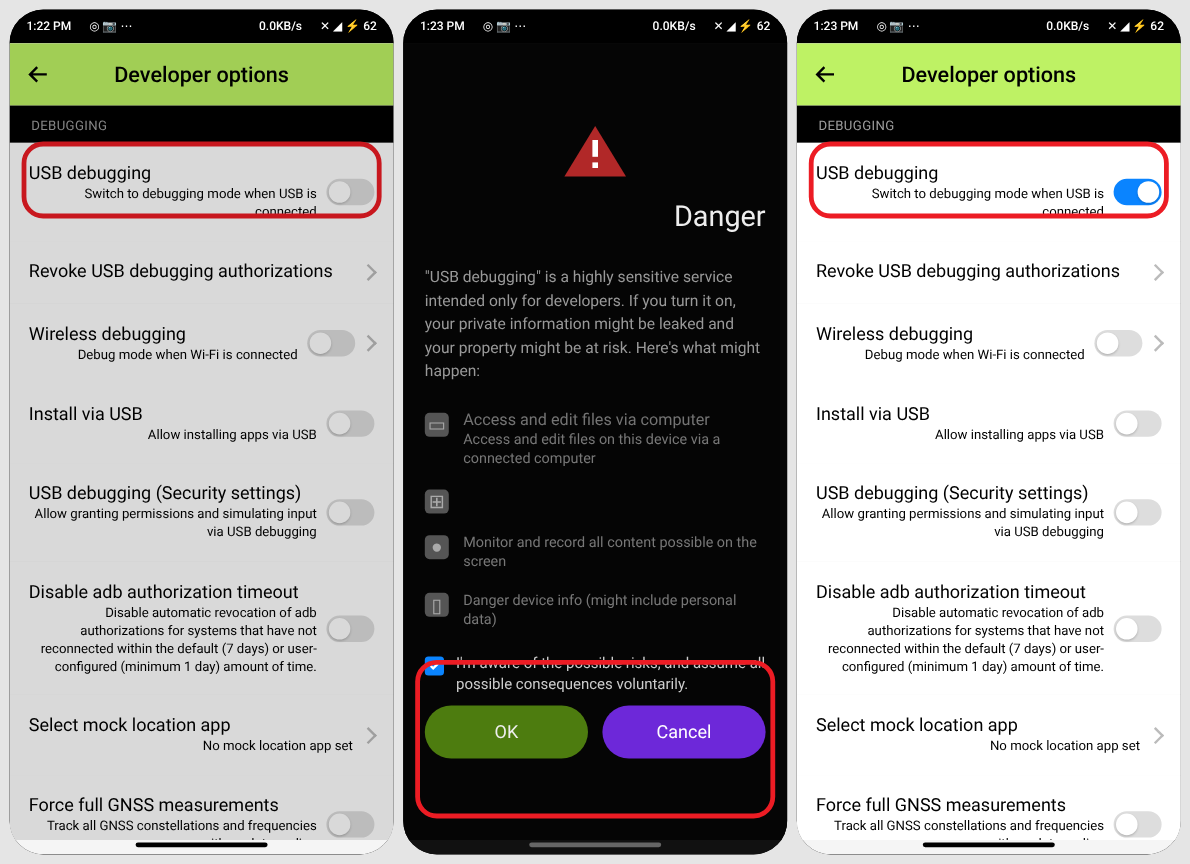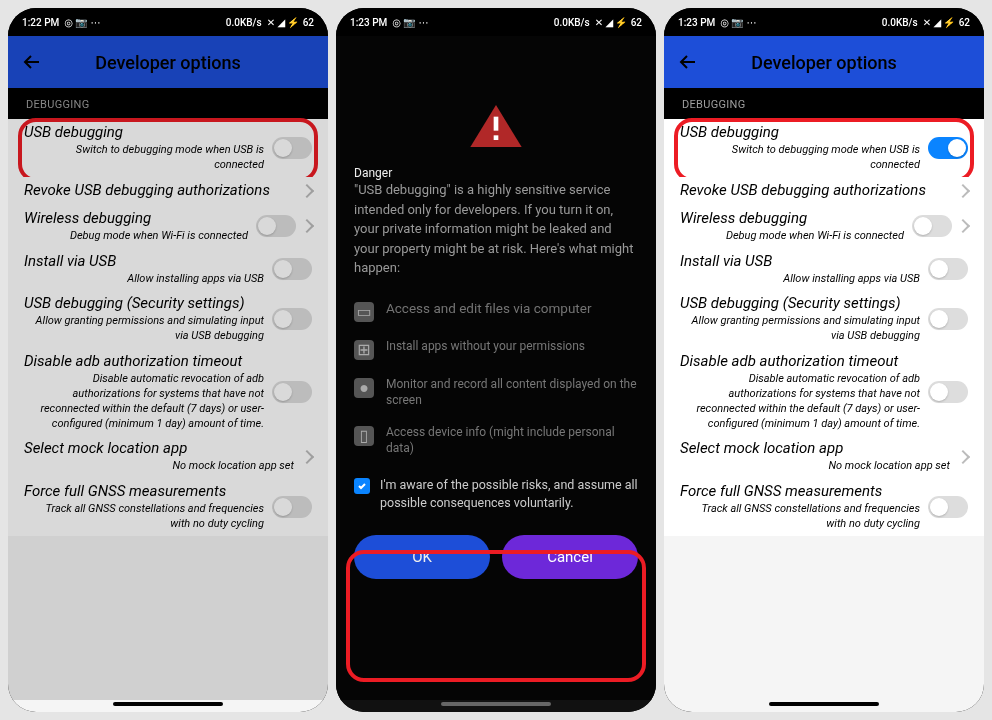--- a/index.html
+++ b/index.html
@@ -26,57 +26,56 @@
     height: 28px;
     background: #000;
     color: #fff;
     display: flex;
     justify-content: space-between;
     align-items: center;
     padding: 0 14px;
     font-size: 10px;
     font-weight: 500;
   }
-  .statusbar .left, .statusbar .right { display: flex; gap: 5px; align-items: center; }
+  .statusbar .left, .statusbar .right { display: flex; gap: 15px; align-items: center; }
   .screen {
     flex: 1;
     background: #f5f5f5;
     overflow: hidden;
     position: relative;
   }
   .dimmed .screen::after {
     content: "";
     position: absolute;
     inset: 0;
     background: rgba(0,0,0,0.15);
     pointer-events: none;
   }
   .header {
     display: flex;
     align-items: center;
     height: 52px;
     padding: 0 12px;
-    background: #1d4ed8;
+    background: #bef264;
   }
   .header .back { width: 24px; height: 24px; display:flex; align-items:center; justify-content:center; }
   .header .title { flex: 1; text-align: center; font-size: 18px; font-weight: 500; color: #000; margin-right: 24px; }
   .section-label {
     font-size: 11px;
     color: #9e9e9e;
     padding: 10px 18px 8px;
     background: #000000;
     letter-spacing: 0.3px;
   }
   .setting {
     background: #fff;
-    padding: 4px 16px;
+    padding: 16px 16px;
     display: flex;
     align-items: center;
     position: relative;
-    font-style: italic;
   }
   .setting .text { flex: 1; padding-right: 8px; }
   .setting .name { font-size: 15px; color: #000; margin-bottom: 2px; }
   .setting .sub { font-size: 11px; color: #000000; line-height: 1.35; text-align: right; }
   .toggle {
     width: 40px;
     height: 22px;
     border-radius: 11px;
     background: #ddd;
     position: relative;
@@ -129,44 +128,44 @@
     padding: 18px;
     color: #aaa;
   }
   .warn-icon {
     width: 56px;
     height: 48px;
     margin: 48px auto 16px;
     position: relative;
   }
   .warn-icon svg { width: 100%; height: 100%; }
-  .dlg-title { text-align: left; color: #eee; font-size: 12px; }
+  .dlg-title { text-align: right; color: #eee; font-size: 24px; margin-bottom: 28px; }
   .dlg-body { font-size: 13px; color: #999; line-height: 1.5; margin-bottom: 22px; }
   .risk-item { display: flex; gap: 12px; margin-bottom: 16px; }
   .risk-item .ricon { width: 20px; height: 20px; background: #555; border-radius: 4px; flex-shrink: 0; margin-top: 2px; display:flex; align-items:center; justify-content:center;}
   .risk-item .rtitle { font-size: 13.5px; color: #737373; }
   .risk-item .rsub { font-size: 12px; color: #777; line-height: 1.35; }
-  .agree-row { display: flex; gap: 10px; margin-top: 4px; margin-bottom: 24px; align-items: flex-start; }
+  .agree-row { display: flex; gap: 10px; margin-top: 4px; margin-bottom: 8px; align-items: flex-start; }
   .checkbox {
     width: 16px; height: 16px; border-radius: 3px; background: #0a84ff;
     display: flex; align-items: center; justify-content: center; flex-shrink: 0; margin-top: 2px;
   }
   .checkbox svg { width: 10px; height: 10px; }
   .agree-text { font-size: 12.5px; color: #ccc; line-height: 1.4; }
   .dlg-buttons { display: flex; gap: 12px; }
   .dlg-btn {
     flex: 1;
     height: 44px;
     border-radius: 22px;
     display: flex;
     align-items: center;
     justify-content: center;
     font-size: 15px;
   }
-  .btn-ok { background: #1d4ed8; color: #eee; }
+  .btn-ok { background: #4d7c0f; color: #eee; }
   .btn-cancel { background: #6d28d9; color: #fff; }
   .dialog-highlight {
     border: 4px solid #ec1c24;
     border-radius: 18px;
     position: absolute;
     left: 10px;
     right: 10px;
     bottom: 18px;
     height: 132px;
     pointer-events: none;
@@ -283,38 +282,38 @@
             <rect x="11" y="14" width="2" height="2" fill="#fff"></rect>
           </svg>
       </div>
       <div class="dlg-title">Danger</div>
       <div class="dlg-body">"USB debugging" is a highly sensitive service intended only for developers. If you turn it on, your private information might be leaked and your property might be at risk. Here's what might happen:</div>
 
       <div class="risk-item">
         <div class="ricon">▭</div>
         <div>
           <div class="rtitle">Access and edit files via computer</div>
+          <div class="rsub">Access and edit files on this device via a connected computer</div>
         </div>
       </div>
       <div class="risk-item">
         <div class="ricon">⊞</div>
         <div>
-          <div class="rsub">Install apps without your permissions</div>
         </div>
       </div>
       <div class="risk-item">
         <div class="ricon">●</div>
         <div>
-          <div class="rsub">Monitor and record all content displayed on the screen</div>
+          <div class="rsub">Monitor and record all content possible on the screen</div>
         </div>
       </div>
       <div class="risk-item">
         <div class="ricon">▯</div>
         <div>
-          <div class="rsub">Access device info (might include personal data)</div>
+          <div class="rsub">Danger device info (might include personal data)</div>
         </div>
       </div>
 
       <div class="agree-row">
         <div class="checkbox">
           <svg viewBox="0 0 10 10" stroke="#fff" stroke-width="2" fill="none">
               <path d="M2 5l2 2 4-4"></path>
             </svg>
         </div>
         <div class="agree-text">I'm aware of the possible risks, and assume all possible consequences voluntarily.</div>

